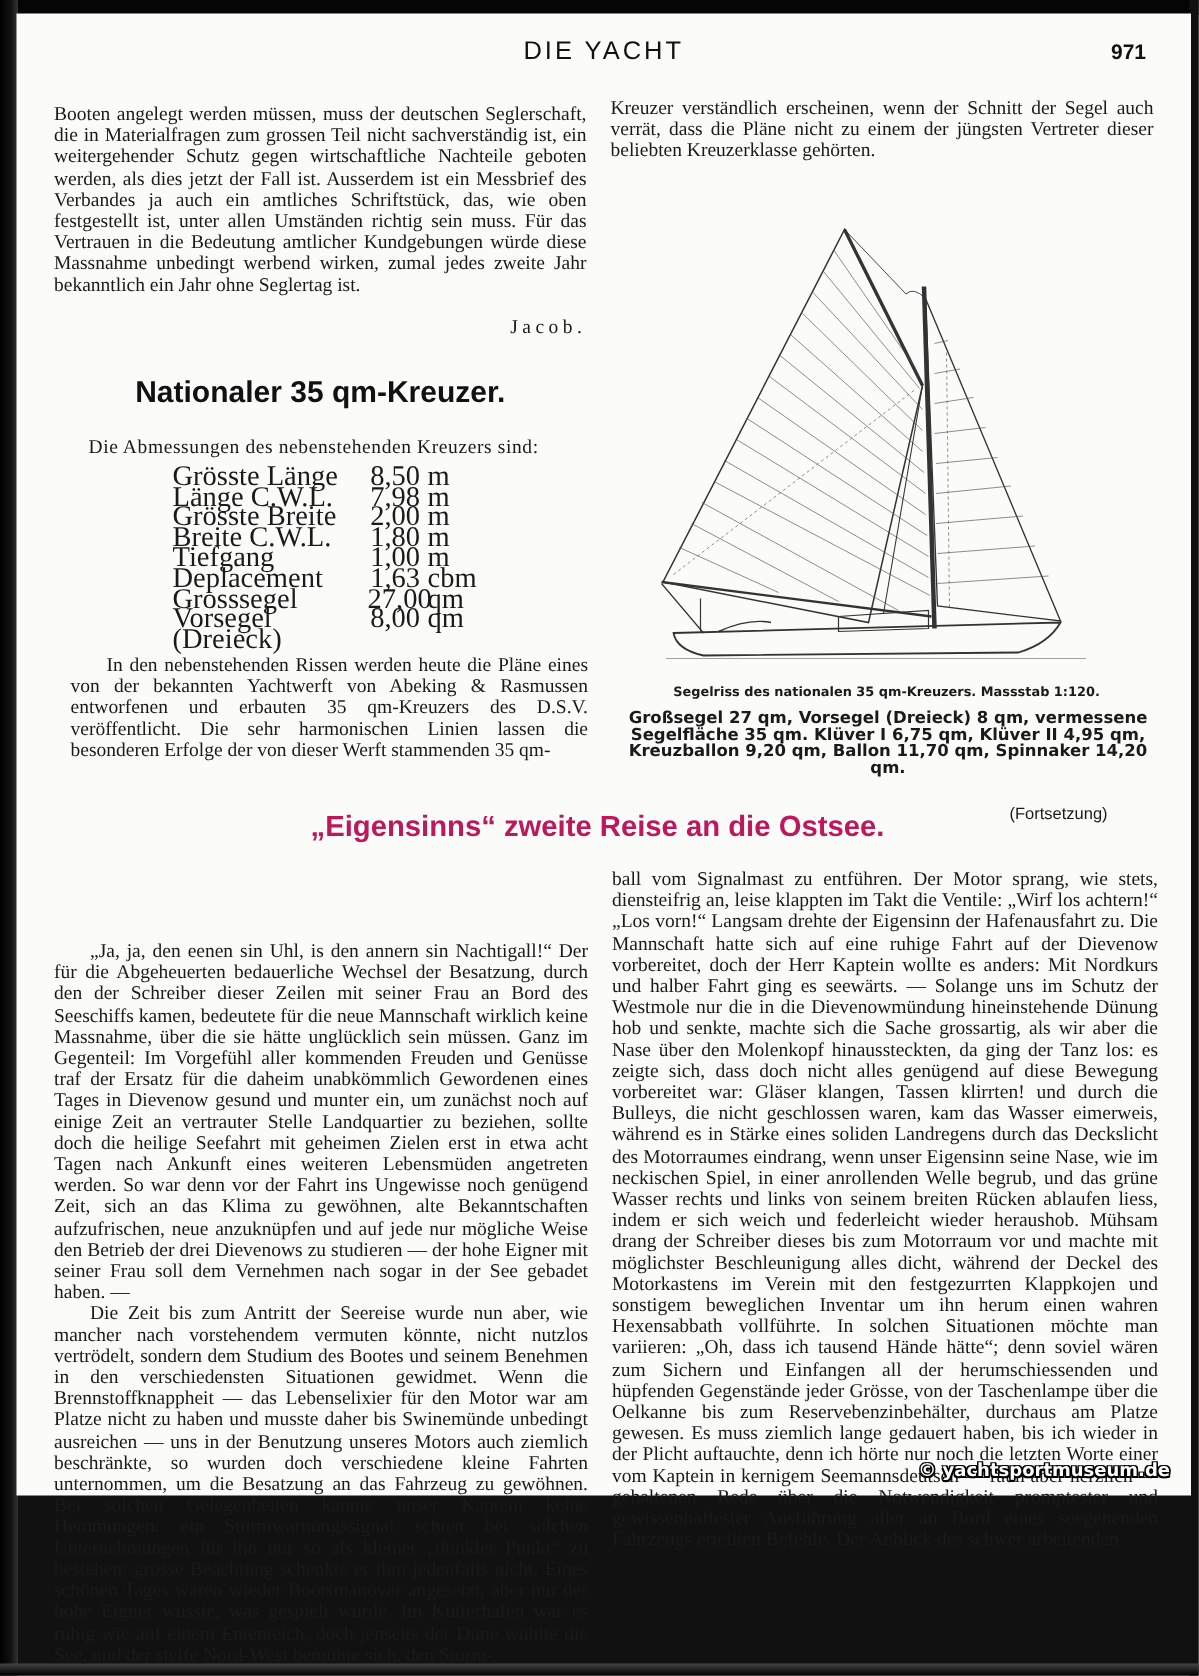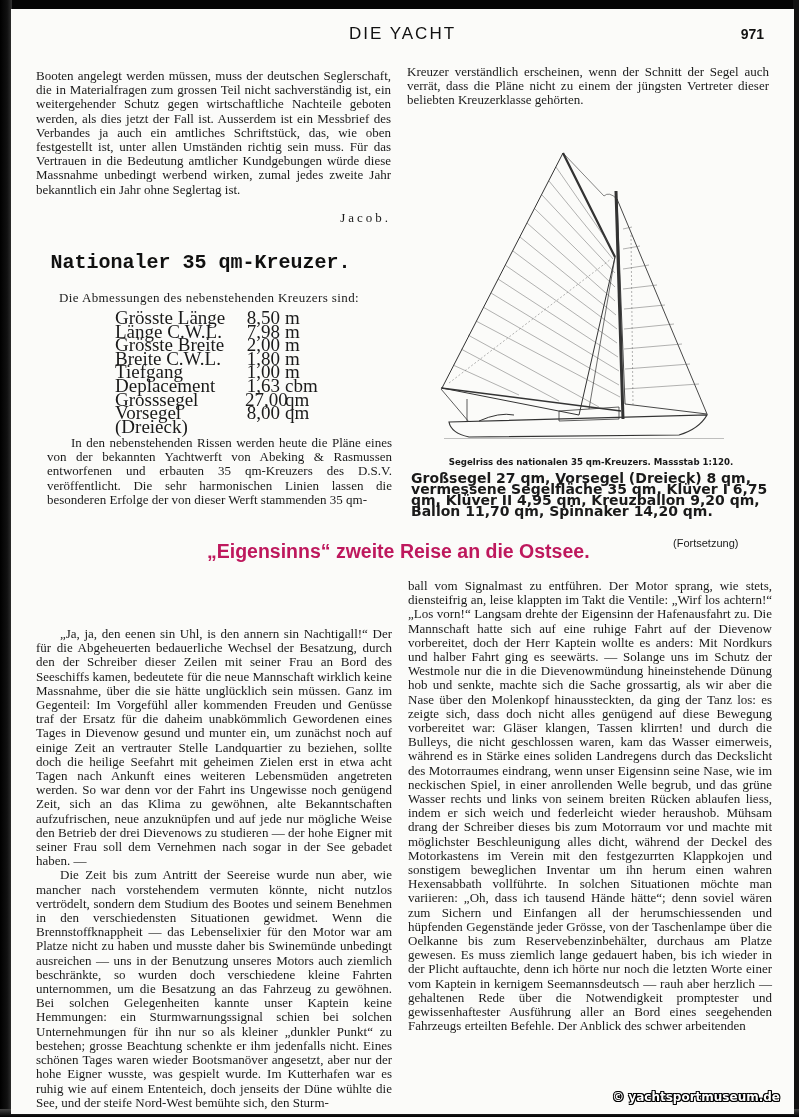--- a/index.html
+++ b/index.html
@@ -1,21 +1,21 @@
 <!DOCTYPE html>
 <html><head>
 <meta charset="utf-8">
 <style>
   html, body { margin: 0; padding: 0; }
   body {
     width: 799px; height: 1117px; position: relative; overflow: hidden;
     background: #111; font-family: "Liberation Serif", serif; color: #1a1a1a;
   }
   .page {
-    position: absolute; left: 11px; top: 9px; width: 783px; height: 1105px;
+    position: absolute; left: 11px; top: 9px; width: 783px; height: 988px;
     background: #fbfbf9;
   }
   .scan-left { position: absolute; left: 0; top: 0; width: 12px; height: 1117px; background: linear-gradient(to right,#000 0,#111 60%,#333 100%); }
   .scan-top { position: absolute; left: 0; top: 0; width: 799px; height: 10px; background: #050505; }
   .scan-right { position: absolute; right: 0; top: 0; width: 6px; height: 1117px; background: #111; }
   .scan-bottom { position: absolute; left: 0; bottom: 0; width: 799px; height: 8px; background: linear-gradient(to bottom,#444,#000); }
 
   .running-head {
     position: absolute; top: 15px; left: 0; width: 783px; text-align: center;
     font-family: "Liberation Sans", sans-serif; font-size: 17px; letter-spacing: 2px; color: #111;
@@ -30,44 +30,44 @@
     text-align-last: left;
   }
   .para p { margin: 0; }
   .indent { text-indent: 24px; }
 
   #intro-left { left: 25px; top: 60px; width: 355px; }
   #intro-right { left: 396px; top: 56px; width: 362px; }
   .sig { float: right; letter-spacing: 3px; margin-top: 28px; }
 
   .h1 {
-    position: absolute; left: 12px; top: 242px; width: 355px; text-align: center;
-    font-family: Liberation Mono, monospace; font-weight: bold; font-size: 20px; color: #111;
+    position: absolute; left: 25px; top: 242px; width: 355px; text-align: center;
+    font-family: Liberation Sans, sans-serif; font-weight: bold; font-size: 20px; color: #111;
   }
   #dims-intro { left: 48px; top: 282px; width: 322px; letter-spacing: 0.4px; }
   .dims {
     position: absolute; left: 104px; top: 302px; font-size: 19px; line-height: 13.6px;
   }
   .dims .row { display: flex; }
   .dims .lab { width: 130px; }
   .dims .val { width: 35px; text-align: right; }
   .dims .unit { padding-left: 5px; }
 
   #rissen { left: 36px; top: 427px; width: 345px; }
 
   .sail-figure { position: absolute; left: 428px; top: 130px; width: 290px; height: 300px; }
 
   .caption-title {
     position: absolute; left: 400px; top: 448px; width: 360px; text-align: center;
     font-family: "DejaVu Sans", sans-serif; font-weight: bold; font-size: 8.6px;
   }
   .caption-body {
     position: absolute; left: 400px; top: 464px; width: 362px;
-    font-family: "DejaVu Sans", sans-serif; font-weight: bold; font-size: 14px; line-height: 11px;
-    text-align: left;
+    font-family: "DejaVu Sans", sans-serif; font-weight: bold; font-size: 11px; line-height: 11px;
+    text-align: center;
   }
 
   .h2 {
     position: absolute; left: 196px; top: 531px;
     font-family: "Liberation Sans", sans-serif; font-weight: bold; font-size: 19.5px; color: #be185d;
   }
   .h2-sub {
     position: absolute; left: 662px; top: 528px;
     font-family: "Liberation Sans", sans-serif; font-size: 11px;
   }

